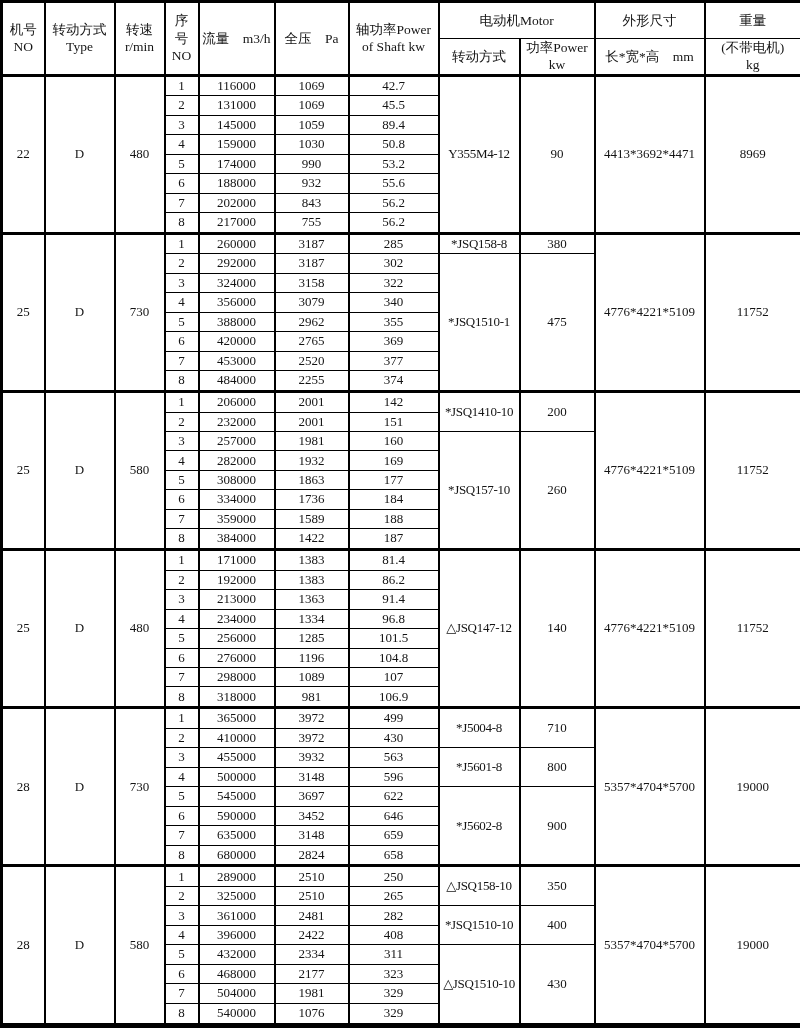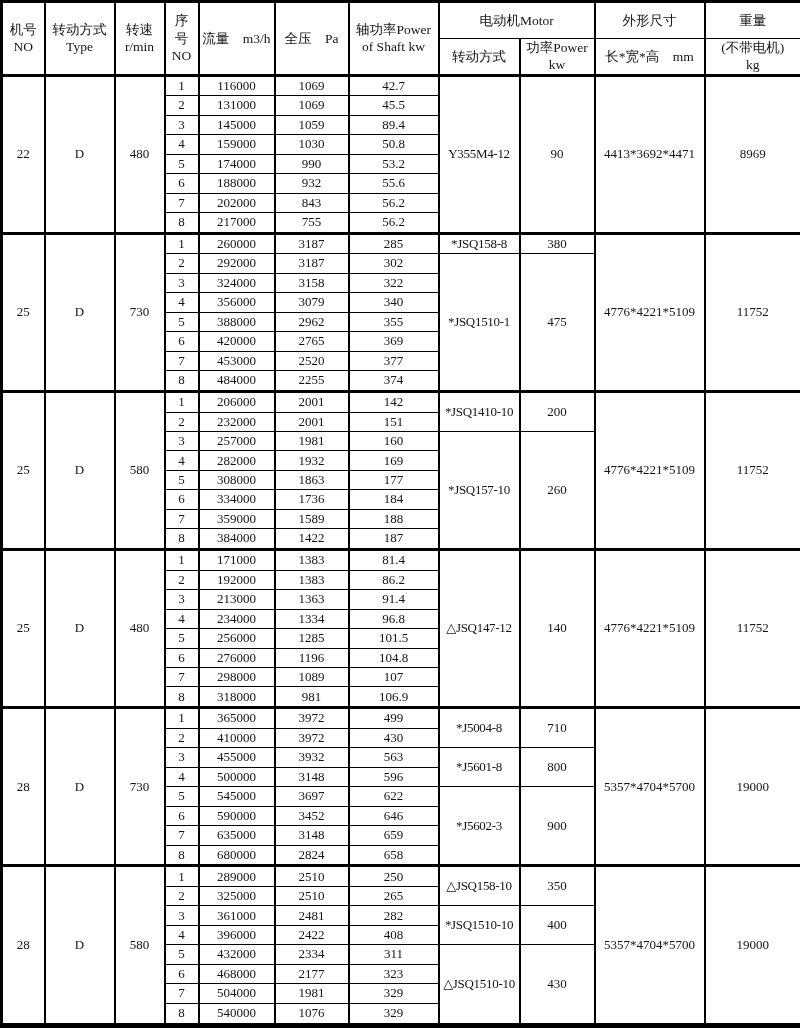--- a/index.html
+++ b/index.html
@@ -356,21 +356,21 @@
           <td data-name="serial-no-cell">4</td>
           <td data-name="flow-cell">500000</td>
           <td data-name="pressure-cell">3148</td>
           <td data-name="shaft-power-cell">596</td>
         </tr>
         <tr data-name="spec-row">
           <td data-name="serial-no-cell">5</td>
           <td data-name="flow-cell">545000</td>
           <td data-name="pressure-cell">3697</td>
           <td data-name="shaft-power-cell">622</td>
-          <td data-name="motor-model-cell" rowspan="4">*J5602-3</td>
+          <td data-name="motor-model-cell" rowspan="4">*J5602-8</td>
           <td data-name="motor-power-cell" rowspan="4">900</td>
         </tr>
         <tr data-name="spec-row">
           <td data-name="serial-no-cell">6</td>
           <td data-name="flow-cell">590000</td>
           <td data-name="pressure-cell">3452</td>
           <td data-name="shaft-power-cell">646</td>
         </tr>
         <tr data-name="spec-row">
           <td data-name="serial-no-cell">7</td>

